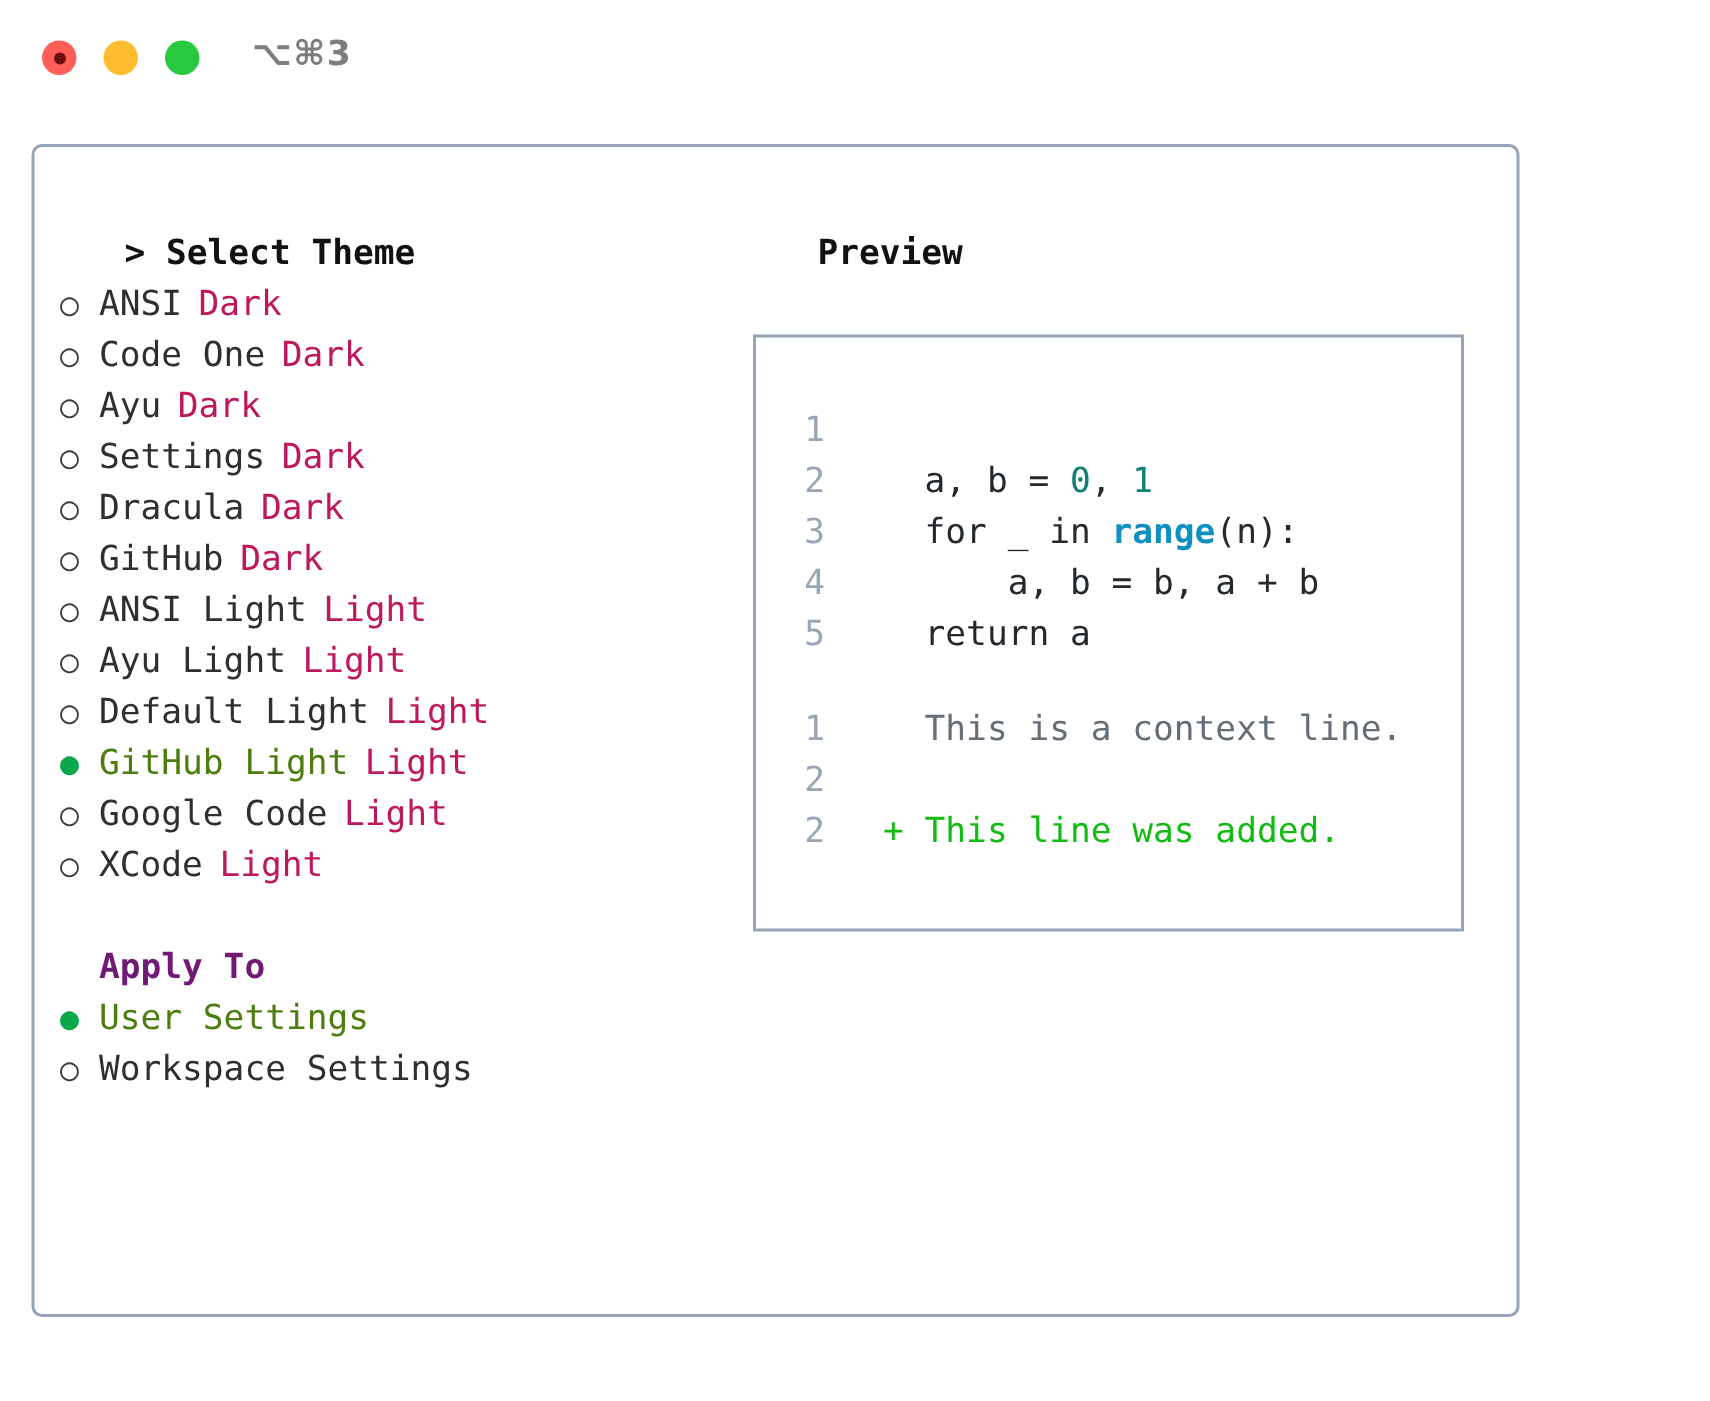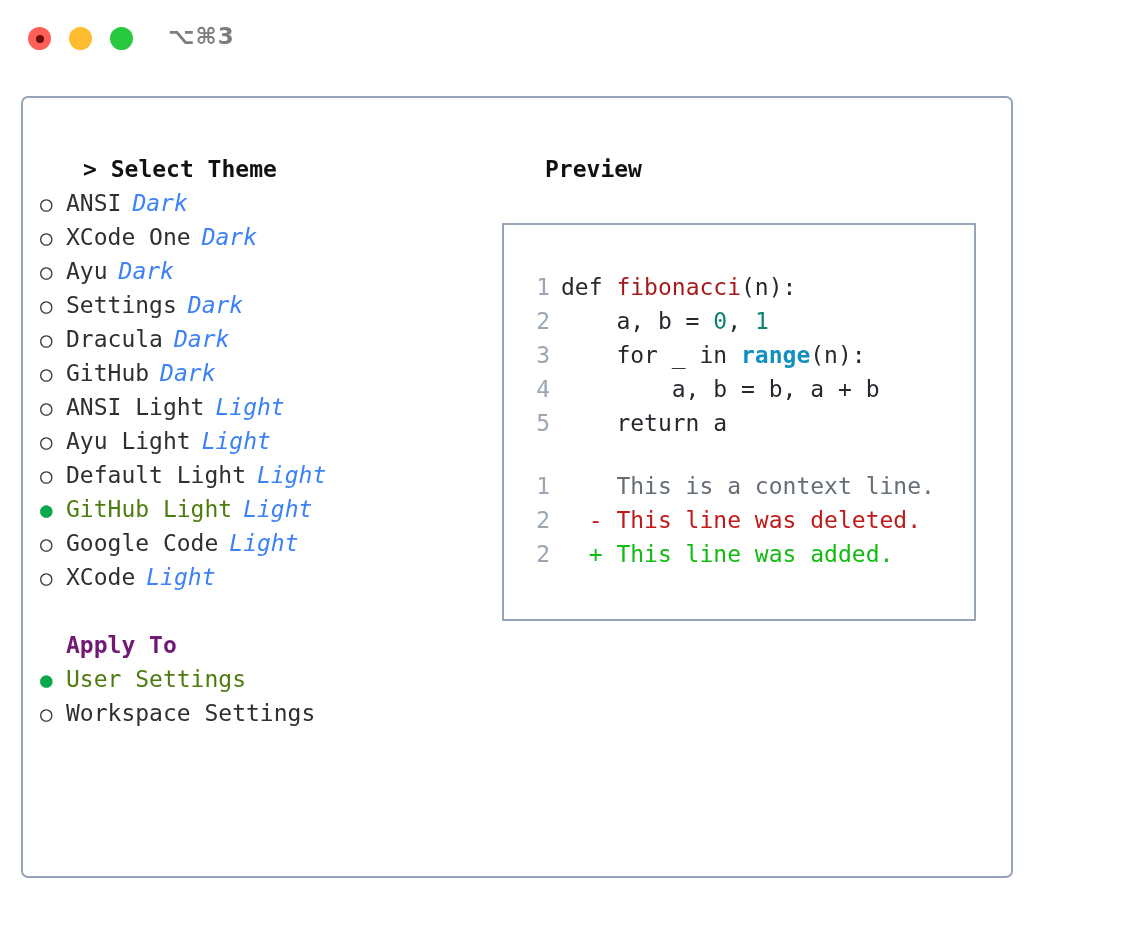--- a/index.html
+++ b/index.html
@@ -123,23 +123,22 @@
     width: 26px;
     flex: 0 0 26px;
     font-size: 21px;
     color: #3a3a3a;
     line-height: 34px;
   }
   .opt-row.selected .opt-bullet { color: #0aa84a; }
   .opt-row.selected .opt-label  { color: #4d7c0f; }
   .opt-label { color: #2f2f2f; text-align: center; }
   .opt-tag {
-    color: #3b82f6;
+    color: #be185d;
     padding-left: 11px;
-    font-style: italic;
   }
 
   .apply-title {
     font-size: 23px;
     color: #701a75;
     line-height: 34px;
     height: 34px;
     padding-left: 26px;
     white-space: pre;
     font-weight: bold;
@@ -226,21 +225,21 @@
 
   <div id="panel">
     <div id="columns">
 
       <div id="left-col">
 
         <div class="section-title">&gt; Select Theme</div>
 
         <div class="opt-list" id="theme-list">
             <div class="opt-row"><span class="opt-bullet">○</span><span class="opt-label">ANSI</span><span class="opt-tag">Dark</span></div>
-            <div class="opt-row"><span class="opt-bullet">○</span><span class="opt-label">XCode One</span><span class="opt-tag">Dark</span></div>
+            <div class="opt-row"><span class="opt-bullet">○</span><span class="opt-label">Code One</span><span class="opt-tag">Dark</span></div>
             <div class="opt-row"><span class="opt-bullet">○</span><span class="opt-label">Ayu</span><span class="opt-tag">Dark</span></div>
             <div class="opt-row"><span class="opt-bullet">○</span><span class="opt-label">Settings</span><span class="opt-tag">Dark</span></div>
             <div class="opt-row"><span class="opt-bullet">○</span><span class="opt-label">Dracula</span><span class="opt-tag">Dark</span></div>
             <div class="opt-row"><span class="opt-bullet">○</span><span class="opt-label">GitHub</span><span class="opt-tag">Dark</span></div>
             <div class="opt-row"><span class="opt-bullet">○</span><span class="opt-label">ANSI Light</span><span class="opt-tag">Light</span></div>
             <div class="opt-row"><span class="opt-bullet">○</span><span class="opt-label">Ayu Light</span><span class="opt-tag">Light</span></div>
             <div class="opt-row"><span class="opt-bullet">○</span><span class="opt-label">Default Light</span><span class="opt-tag">Light</span></div>
             <div class="opt-row selected"><span class="opt-bullet">●</span><span class="opt-label">GitHub Light</span><span class="opt-tag">Light</span></div>
             <div class="opt-row"><span class="opt-bullet">○</span><span class="opt-label">Google Code</span><span class="opt-tag">Light</span></div>
             <div class="opt-row"><span class="opt-bullet">○</span><span class="opt-label">XCode</span><span class="opt-tag">Light</span></div>
@@ -259,30 +258,30 @@
 
       </div>
 
       <div id="right-col">
 
         <div class="section-title">Preview</div>
 
         <div id="preview-box">
           <div id="code-area">
             <div id="code-lines">
-                <div class="code-line"><span class="lineno">1</span><span class="codetext"><span class="tok-kw">def </span><span class="tok-fn">fibonacci</span><span class="tok-plain">(n):</span></span></div>
+                <div class="code-line"><span class="lineno">1</span></div>
                 <div class="code-line"><span class="lineno">2</span><span class="codetext"><span class="tok-plain">    a, b = </span><span class="tok-num">0</span><span class="tok-plain">, </span><span class="tok-num">1</span></span></div>
                 <div class="code-line"><span class="lineno">3</span><span class="codetext"><span class="tok-plain">    for _ in </span><span class="tok-built">range</span><span class="tok-plain">(n):</span></span></div>
                 <div class="code-line"><span class="lineno">4</span><span class="codetext"><span class="tok-plain">        a, b = b, a + b</span></span></div>
                 <div class="code-line"><span class="lineno">5</span><span class="codetext"><span class="tok-plain">    return a</span></span></div>
               </div>
             <div class="diff-gap"></div>
             <div id="diff-lines">
                 <div class="code-line"><span class="lineno">1</span><span class="diff-ctx">    This is a context line.</span></div>
-                <div class="code-line"><span class="lineno">2</span><span class="diff-del">  - This line was deleted.</span></div>
+                <div class="code-line"><span class="lineno">2</span></div>
                 <div class="code-line"><span class="lineno">2</span><span class="diff-add">  + This line was added.</span></div>
               </div>
           </div>
         </div>
 
       </div>
 
     </div>
   </div>
 </div>

